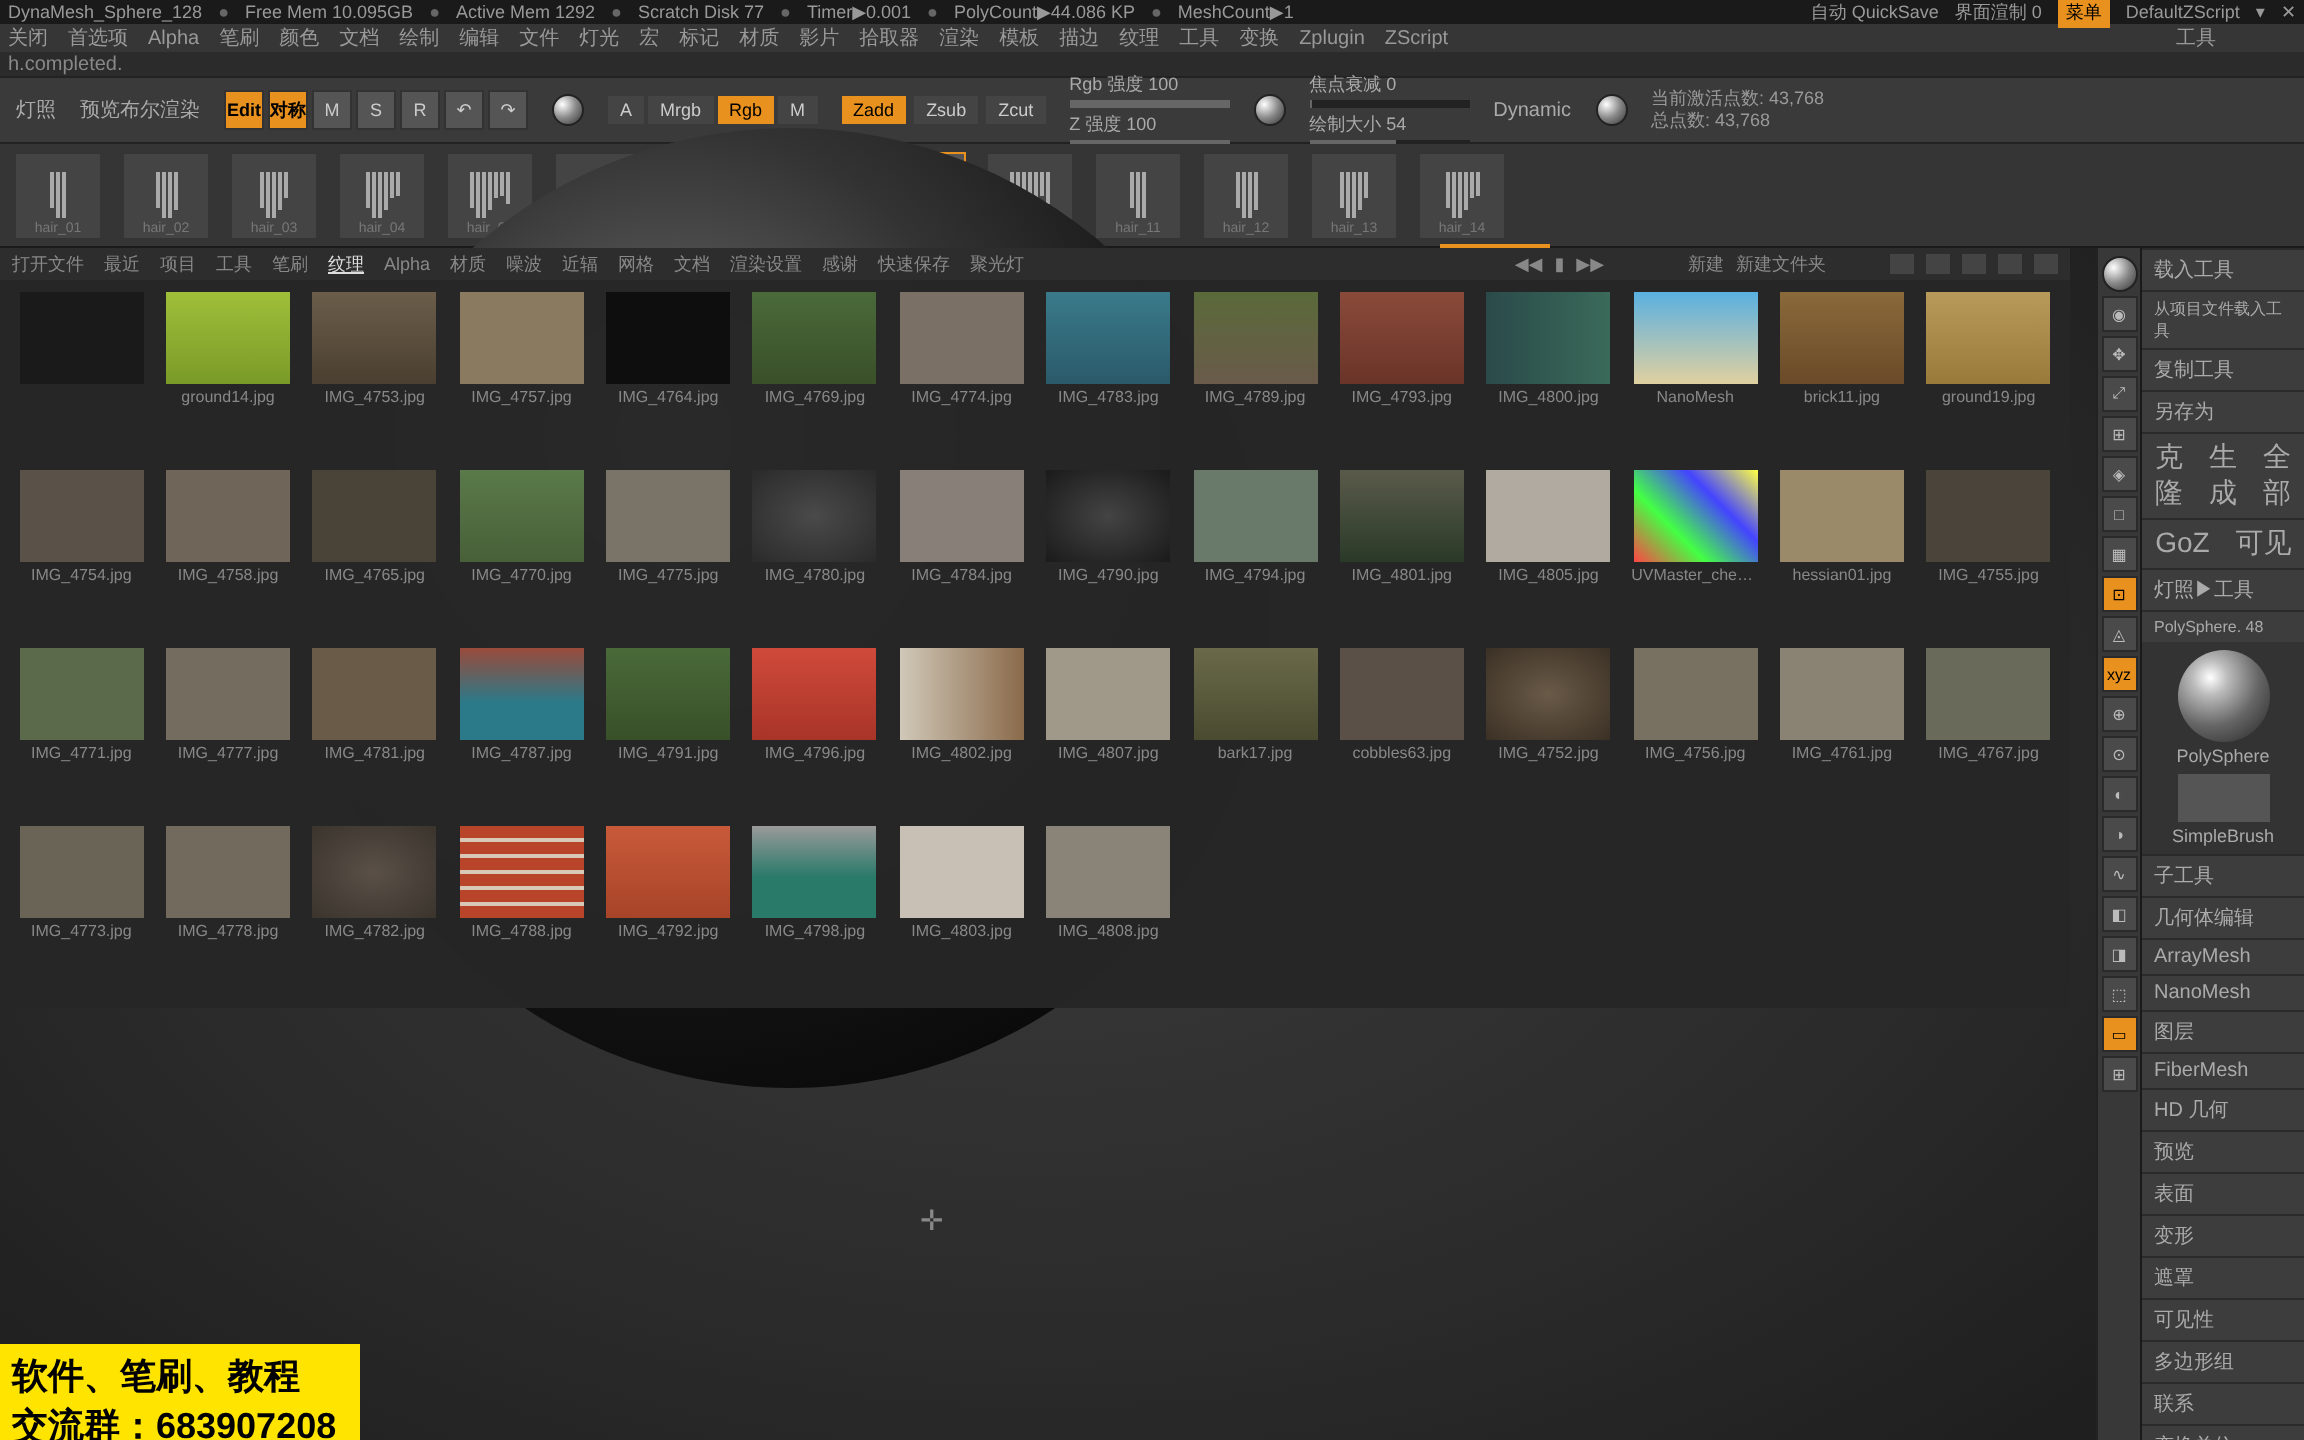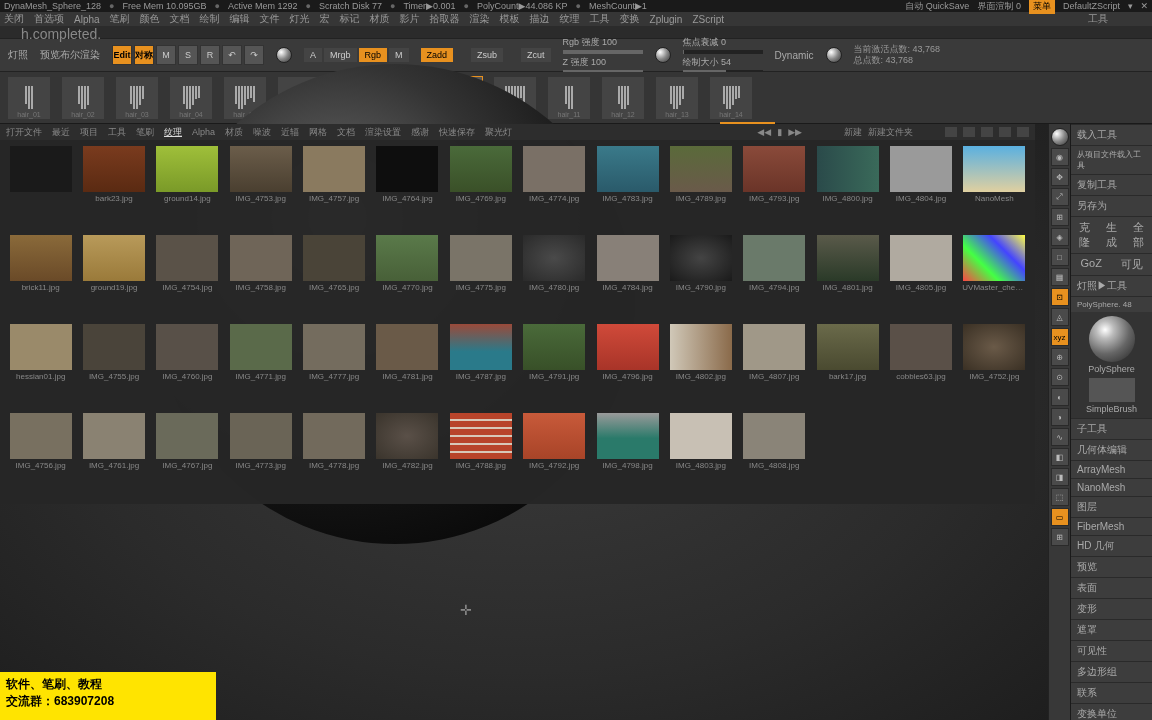--- a/index.html
+++ b/index.html
@@ -4,21 +4,21 @@
 <style>
 *{margin:0;padding:0;box-sizing:border-box;font-family:"Microsoft YaHei",Arial,sans-serif;user-select:none}
 body{width:1152px;height:720px;background:#2b2b2b;color:#aaa;font-size:10px;overflow:hidden;position:relative}
 .topbar{height:12px;background:#1a1a1a;display:flex;align-items:center;padding:0 4px;gap:8px;font-size:9px;color:#999}
 .topbar .sep{color:#666}
 .topbar .right{margin-left:auto;display:flex;gap:8px;align-items:center}
 .btn-orange{background:#e8911f;color:#000;padding:1px 4px;font-size:9px}
 .menubar{height:14px;background:#363636;display:flex;align-items:center;padding:0 4px;gap:10px;font-size:10px;color:#999}
 .menubar span{cursor:pointer}
 .menubar .right{margin-left:auto;display:flex;gap:4px}
-.status{height:12px;background:#2b2b2b;padding:0 21px;font-size:14px;color:#888;display:flex;align-items:flex-start}
+.status{height:12px;background:#2b2b2b;padding:0 4px;font-size:10px;color:#888;display:flex;align-items:flex-end}
 .toolbar{height:34px;background:#3a3a3a;display:flex;align-items:center;padding:0 8px;gap:12px;border-top:1px solid #222;border-bottom:1px solid #222}
 .tb-label{font-size:10px;color:#aaa}
 .tb-icons{display:flex;gap:2px}
 .tb-icon{width:20px;height:20px;background:#555;border:1px solid #333;display:flex;align-items:center;justify-content:center;font-size:9px;color:#ccc}
 .tb-icon.or{background:#e8911f;color:#000;font-weight:bold}
 .tb-btn{padding:2px 6px;background:#444;font-size:9px;color:#ccc}
 .tb-btn.or{background:#e8911f;color:#000}
 .slider{display:flex;flex-direction:column;gap:1px}
 .slider-lbl{font-size:9px;color:#aaa}
 .slider-bar{width:80px;height:4px;background:#222;position:relative}
@@ -43,25 +43,25 @@
 .br-grid{flex:1;display:grid;grid-template-columns:repeat(14,1fr);gap:4px;padding:6px;overflow:hidden}
 .thumb{display:flex;flex-direction:column;align-items:center;gap:2px}
 .thumb .img{width:62px;height:46px;background:#555}
 .thumb .lbl{font-size:8px;color:#888;white-space:nowrap;overflow:hidden;max-width:64px;text-overflow:ellipsis}
 .sidecol{width:22px;background:#383838;display:flex;flex-direction:column;align-items:center;padding-top:4px;gap:2px;border-left:1px solid #222}
 .sc-btn{width:18px;height:18px;background:#4a4a4a;border:1px solid #2a2a2a;display:flex;align-items:center;justify-content:center;font-size:8px;color:#bbb}
 .sc-btn.or{background:#e8911f;color:#000}
 .panel{width:82px;background:#333;border-left:1px solid #1a1a1a;display:flex;flex-direction:column;font-size:10px}
 .p-btn{padding:3px 6px;background:#3d3d3d;color:#aaa;border-top:1px solid #2a2a2a;cursor:pointer}
 .p-row{display:flex}
-.p-row .p-btn{flex:1;text-align:center;font-size:11px}
+.p-row .p-btn{flex:1;text-align:center;font-size:14px}
 .p-tool{padding:4px;display:flex;flex-direction:column;align-items:center;gap:2px}
 .p-sphere{width:46px;height:46px;border-radius:50%;background:radial-gradient(circle at 35% 30%,#fff,#bbb 20%,#666 55%,#222)}
 .p-cap{font-size:9px;color:#aaa}
-.overlay{position:absolute;left:0;bottom:0;width:216px;height:48px;background:#ffe400;color:#000;font-size:12px;font-weight:bold;padding:4px 6px;line-height:1.4;z-index:20}
+.overlay{position:absolute;left:0;bottom:0;width:180px;height:48px;background:#ffe400;color:#000;font-size:18px;font-weight:bold;padding:4px 6px;line-height:1.4;z-index:20}
 .cursor{position:absolute;left:460px;top:478px;z-index:30;font-size:14px;color:#888;pointer-events:none}
 </style>
 </head>
 <body>
 
 <div class="topbar">
   <span>DynaMesh_Sphere_128</span>
     <span class="sep">●</span>
   <span>Free Mem 10.095GB</span>
     <span class="sep">●</span>
@@ -129,21 +129,21 @@
     <div class="tb-icon">↶</div>
     <div class="tb-icon">↷</div>
   </div>
   <div class="circ"></div>
   <div style="display:flex;gap:2px">
     <span class="tb-btn">A</span>
     <span class="tb-btn">Mrgb</span>
     <span class="tb-btn or">Rgb</span>
     <span class="tb-btn">M</span>
   </div>
-  <div style="display:flex;gap:18px">
+  <div style="display:flex;gap:4px">
     <span class="tb-btn or">Zadd</span>
     <span class="tb-btn">Zsub</span>
     <span class="tb-btn">Zcut</span>
   </div>
   <div style="display:flex;flex-direction:column;gap:2px">
     <div class="slider">
         <span class="slider-lbl">Rgb 强度 100</span>
         <div class="slider-bar">
           <div class="fill" style="width:100%"></div>
         </div>
@@ -355,24 +355,20 @@
           <div class="vbtn"></div>
           <div class="vbtn"></div>
         </div>
       </div>
       <div class="br-grid" id="brgrid">
           <div class="thumb">
             <div class="img" style="background: rgb(26, 26, 26);"></div>
             <div class="lbl"></div>
           </div>
           <div class="thumb">
-            <div class="img" style="background: linear-gradient(rgb(122, 59, 30), rgb(90, 42, 18));"></div>
-            <div class="lbl">bark23.jpg</div>
-          </div>
-          <div class="thumb">
             <div class="img" style="background: linear-gradient(rgb(159, 191, 58), rgb(122, 154, 40));"></div>
             <div class="lbl">ground14.jpg</div>
           </div>
           <div class="thumb">
             <div class="img" style="background: linear-gradient(rgb(107, 93, 74), rgb(74, 63, 48));"></div>
             <div class="lbl">IMG_4753.jpg</div>
           </div>
           <div class="thumb">
             <div class="img" style="background: rgb(138, 122, 95);"></div>
             <div class="lbl">IMG_4757.jpg</div>
@@ -399,24 +395,20 @@
           </div>
           <div class="thumb">
             <div class="img" style="background: linear-gradient(rgb(138, 74, 58), rgb(106, 52, 40));"></div>
             <div class="lbl">IMG_4793.jpg</div>
           </div>
           <div class="thumb">
             <div class="img" style="background: linear-gradient(90deg, rgb(42, 74, 74), rgb(58, 106, 90));"></div>
             <div class="lbl">IMG_4800.jpg</div>
           </div>
           <div class="thumb">
-            <div class="img" style="background: rgb(154, 154, 154);"></div>
-            <div class="lbl">IMG_4804.jpg</div>
-          </div>
-          <div class="thumb">
             <div class="img" style="background: linear-gradient(rgb(90, 176, 224), rgb(224, 208, 160));"></div>
             <div class="lbl">NanoMesh</div>
           </div>
           <div class="thumb">
             <div class="img" style="background: linear-gradient(rgb(138, 106, 58), rgb(106, 74, 40));"></div>
             <div class="lbl">brick11.jpg</div>
           </div>
           <div class="thumb">
             <div class="img" style="background: linear-gradient(rgb(184, 154, 90), rgb(154, 122, 58));"></div>
             <div class="lbl">ground19.jpg</div>
@@ -469,24 +461,20 @@
             <div class="img" style="background: linear-gradient(45deg, rgb(255, 68, 68), rgb(68, 255, 68), rgb(68, 68, 255), rgb(255, 255, 68));"></div>
             <div class="lbl">UVMaster_checkers</div>
           </div>
           <div class="thumb">
             <div class="img" style="background: rgb(154, 138, 106);"></div>
             <div class="lbl">hessian01.jpg</div>
           </div>
           <div class="thumb">
             <div class="img" style="background: rgb(74, 68, 58);"></div>
             <div class="lbl">IMG_4755.jpg</div>
-          </div>
-          <div class="thumb">
-            <div class="img" style="background: rgb(88, 80, 72);"></div>
-            <div class="lbl">IMG_4760.jpg</div>
           </div>
           <div class="thumb">
             <div class="img" style="background: rgb(90, 106, 74);"></div>
             <div class="lbl">IMG_4771.jpg</div>
           </div>
           <div class="thumb">
             <div class="img" style="background: rgb(116, 108, 94);"></div>
             <div class="lbl">IMG_4777.jpg</div>
           </div>
           <div class="thumb">

